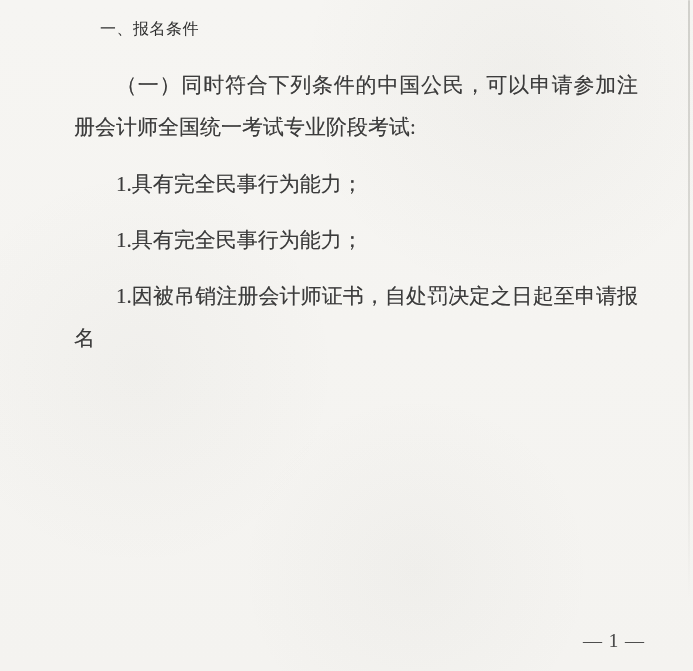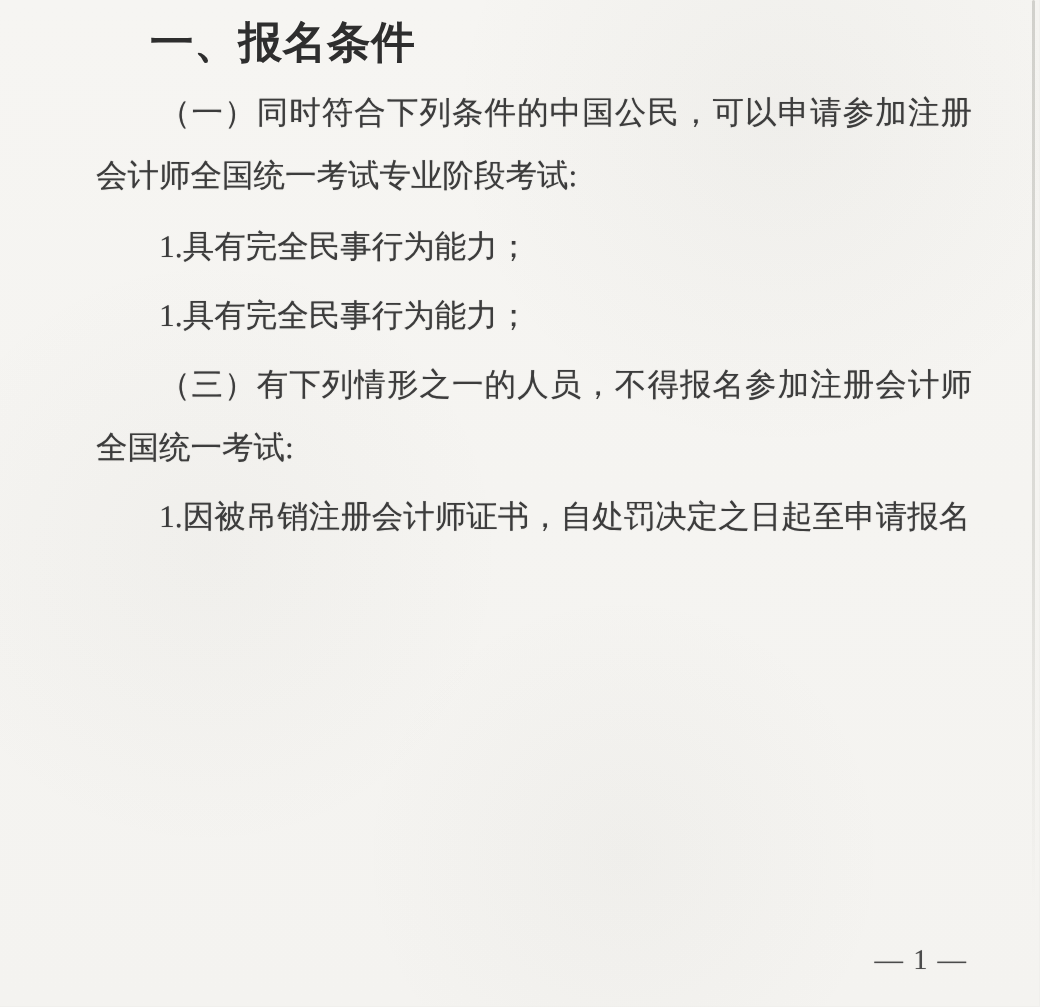--- a/index.html
+++ b/index.html
@@ -23,29 +23,29 @@
   }
   .content {
     position: absolute;
     left: 60px;
     top: 8px;
     width: 592px;
   }
   .heading {
     margin: 0;
     font-family: "Liberation Sans", "DejaVu Sans", sans-serif;
-    font-weight: bold;
-    font-size: 29px;
+    font-weight: normal;
+    font-size: 16px;
     line-height: 42.2px;
     color: #2e2e2e;
     text-indent: 40px;
     letter-spacing: 0.5px;
   }
   .para {
-    margin: 4px;
+    margin: 14px;
     font-size: 21px;
     line-height: 42.2px;
     color: #3c3c3c;
     text-indent: 42px;
     text-align: justify;
     text-shadow: 0 0 0.6px rgba(70,70,70,0.55);
     word-break: break-all;
   }
   .footer-pagenum {
     position: absolute;
@@ -71,20 +71,19 @@
 </style>
 </head>
 <body>
 
 <div class="page">
   <div class="content">
     <h1 class="heading">一、报名条件</h1>
     <p class="para">（一）同时符合下列条件的中国公民，可以申请参加注册会计师全国统一考试专业阶段考试:</p>
     <p class="para">1.具有完全民事行为能力；</p>
     <p class="para">1.具有完全民事行为能力；</p>
-    <p class="para">（三）有下列情形之一的人员，不得报名参加注册会计师全国统一考试:</p>
     <p class="para">1.因被吊销注册会计师证书，自处罚决定之日起至申请报名</p>
   </div>
 
   <div class="footer-pagenum">— 1 —</div>
 
   <div class="edge-line"></div>
 </div>
 
 </body></html>

